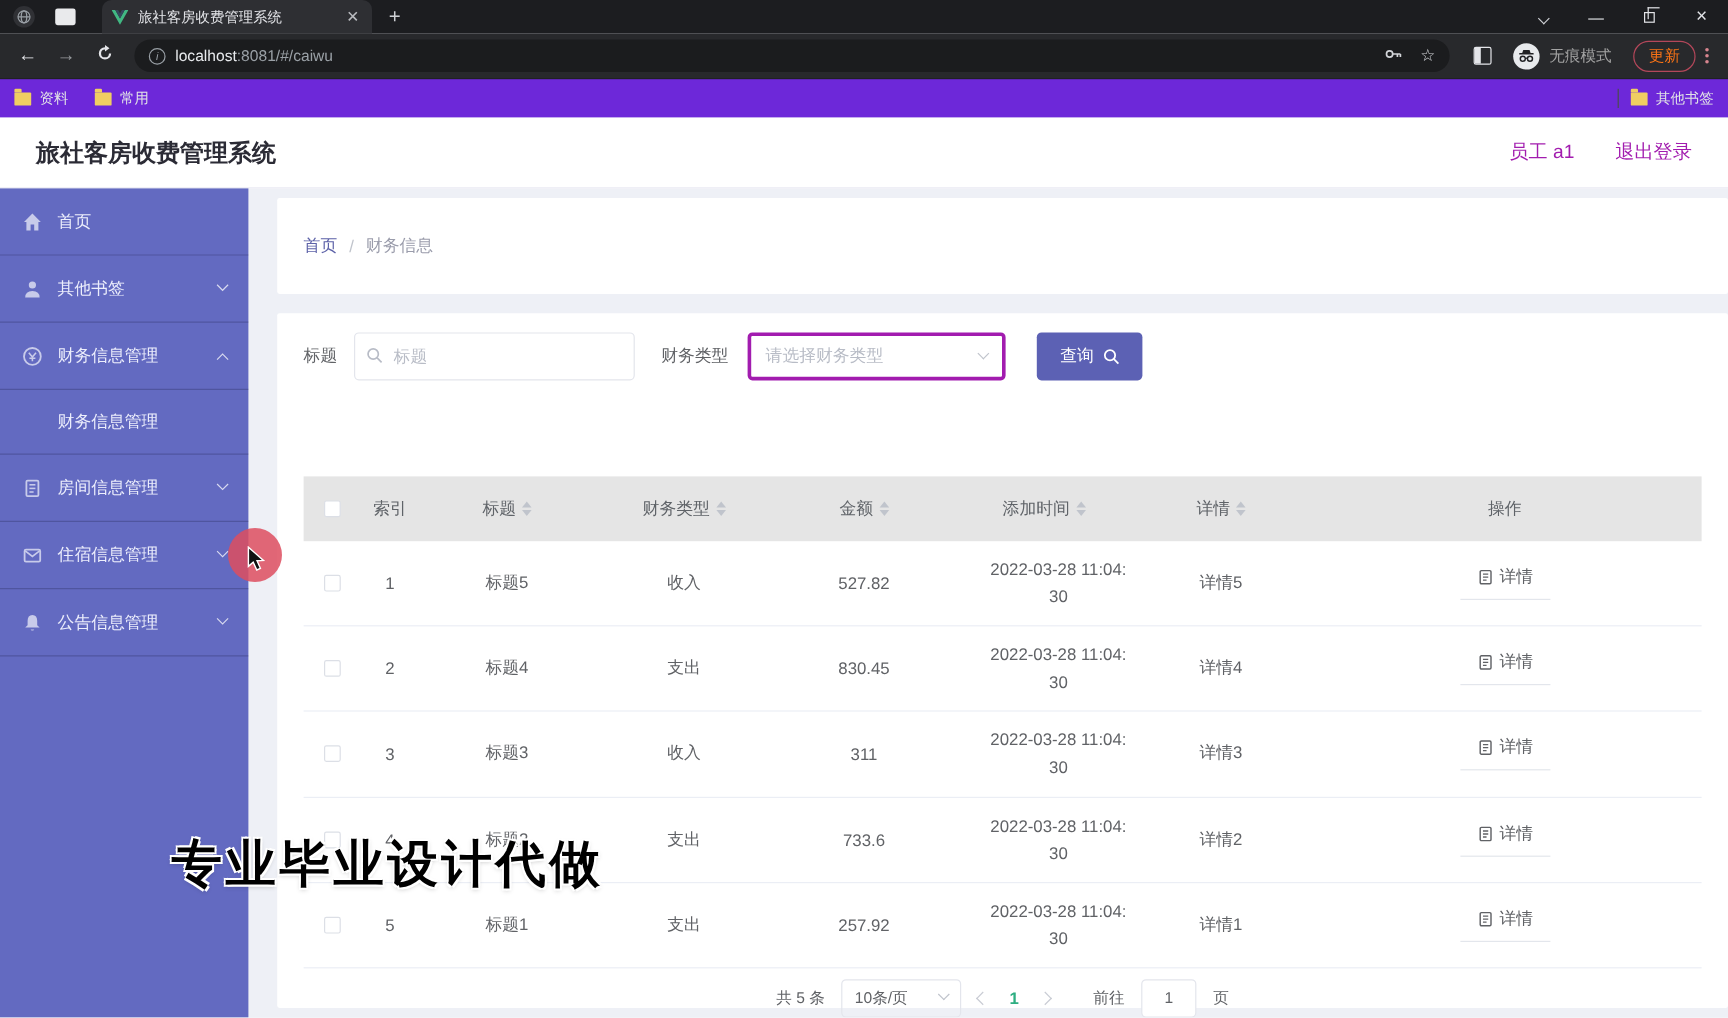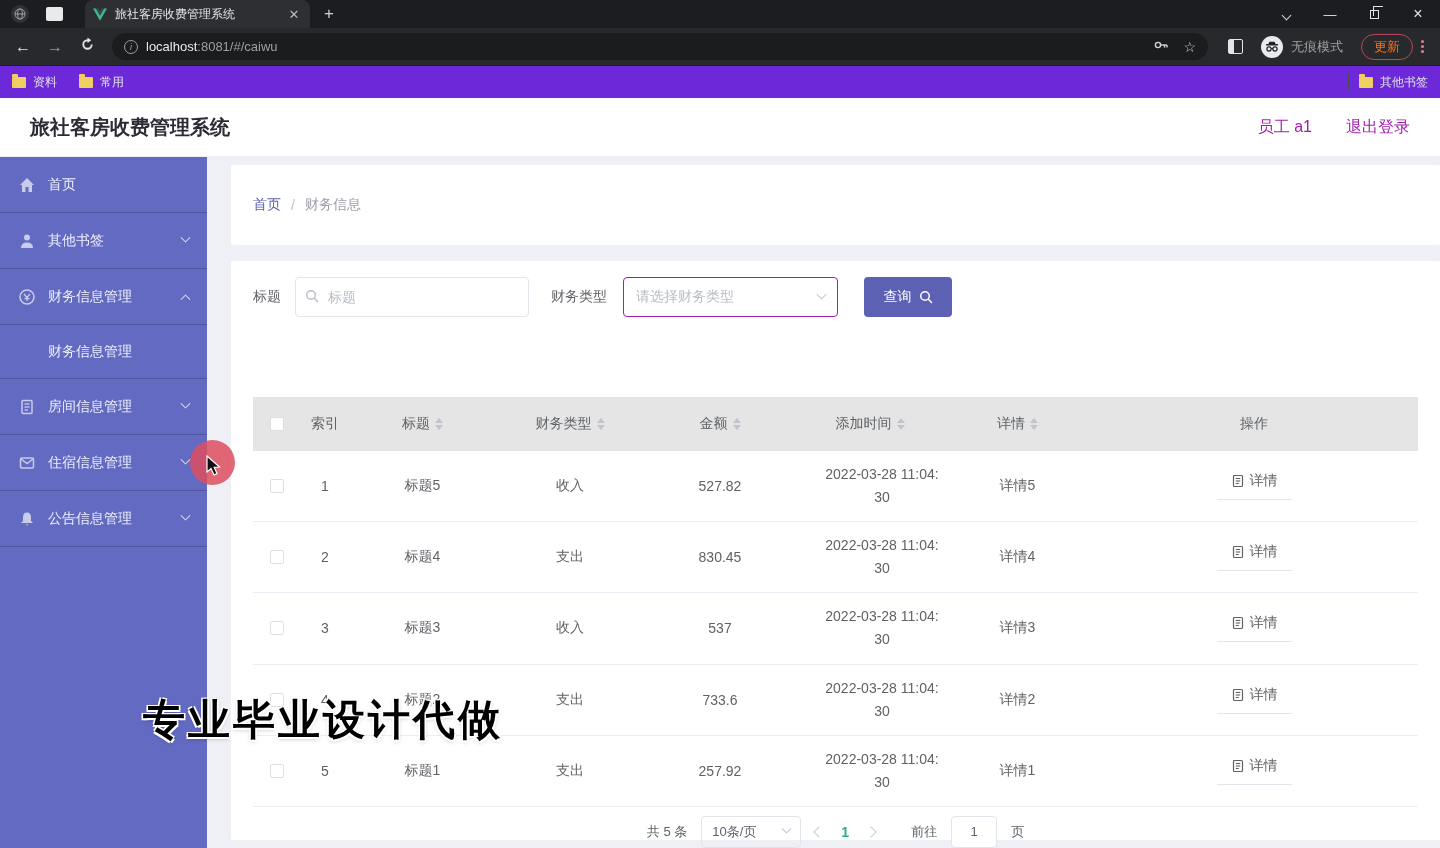--- a/index.html
+++ b/index.html
@@ -68,21 +68,21 @@
   .crumb .sep { color:#c0c4cc; }
   .crumb .c2 { color:#9a9cab; }
 
   .main-card { margin-top:16px; height:579px; padding:16px 22px 12px 22px; }
   .search-row { display:flex; align-items:center; gap:14px; height:40px; }
   .s-label { font-size:14px; color:#606266; }
   .ipt-wrap { position:relative; }
   .ipt { width:234px; height:40px; border:1px solid #e3e5ec; border-radius:4px; padding:0 12px 0 32px; font-size:14px; color:#606266; outline:none; background:#fff; }
   .ipt::placeholder { color:#b8bcc6; }
   .mag { position:absolute; left:10px; top:12px; width:14px; height:14px; }
-  .sel { width:215px; height:40px; border:1px solid #a21caf; border-radius:4px; display:flex; align-items:center; padding:0 12px; font-size:14px; color:#b8bcc6; margin-left:2px; }
+  .sel { width:215px; height:40px; border:3px solid #a21caf; border-radius:4px; display:flex; align-items:center; padding:0 12px; font-size:14px; color:#b8bcc6; margin-left:2px; }
   .sel .s-chev { border-color:#c0c4cc; margin-left:auto; }
   .query-btn { margin-left:12px; width:88px; height:40px; background:#5c61b4; color:#fff; font-size:14px; border:none; border-radius:4px; display:flex; align-items:center; justify-content:center; gap:7px; }
 
   .table { margin-top:80px; font-size:14px; color:#606266; }
   .t-row { display:flex; align-items:stretch; border-bottom:1px solid #ebeef5; }
   .t-head { background:#e5e5e5; border-bottom:none; }
   .t-cell { display:flex; align-items:center; justify-content:center; text-align:center; padding:12px 4px; min-height:54px; }
   .t-head .t-cell { color:#5f6368; font-weight:500; min-height:54px; padding:0 4px; }
   .c-check { width:47px; } .c-index { width:50px; } .c-title { width:145px; }
   .c-type { width:150px; } .c-amount { width:150px; } .c-time { width:150px; }
@@ -395,21 +395,21 @@
     </div>
   </div>
 
   <div class="t-row">
     <div class="t-cell c-check">
                 <span class="checkbox"></span>
               </div>
     <div class="t-cell c-index">3</div>
     <div class="t-cell c-title">标题3</div>
     <div class="t-cell c-type">收入</div>
-    <div class="t-cell c-amount">537</div>
+    <div class="t-cell c-amount">311</div>
     <div class="t-cell c-time">
                 <span class="time-wrap">2022-03-28 11:04:30</span>
               </div>
     <div class="t-cell c-detail">详情3</div>
     <div class="t-cell c-action">
       <span class="detail-btn">
         <svg width="14" height="14" viewBox="0 0 14 14">
                     <rect x="2.5" y="1.5" width="9" height="11" rx="1" fill="none" stroke="#606266" stroke-width="1.2"></rect>
                     <line x1="4.8" y1="4.5" x2="9.2" y2="4.5" stroke="#606266" stroke-width="1.1"></line>
                     <line x1="4.8" y1="7" x2="9.2" y2="7" stroke="#606266" stroke-width="1.1"></line>

